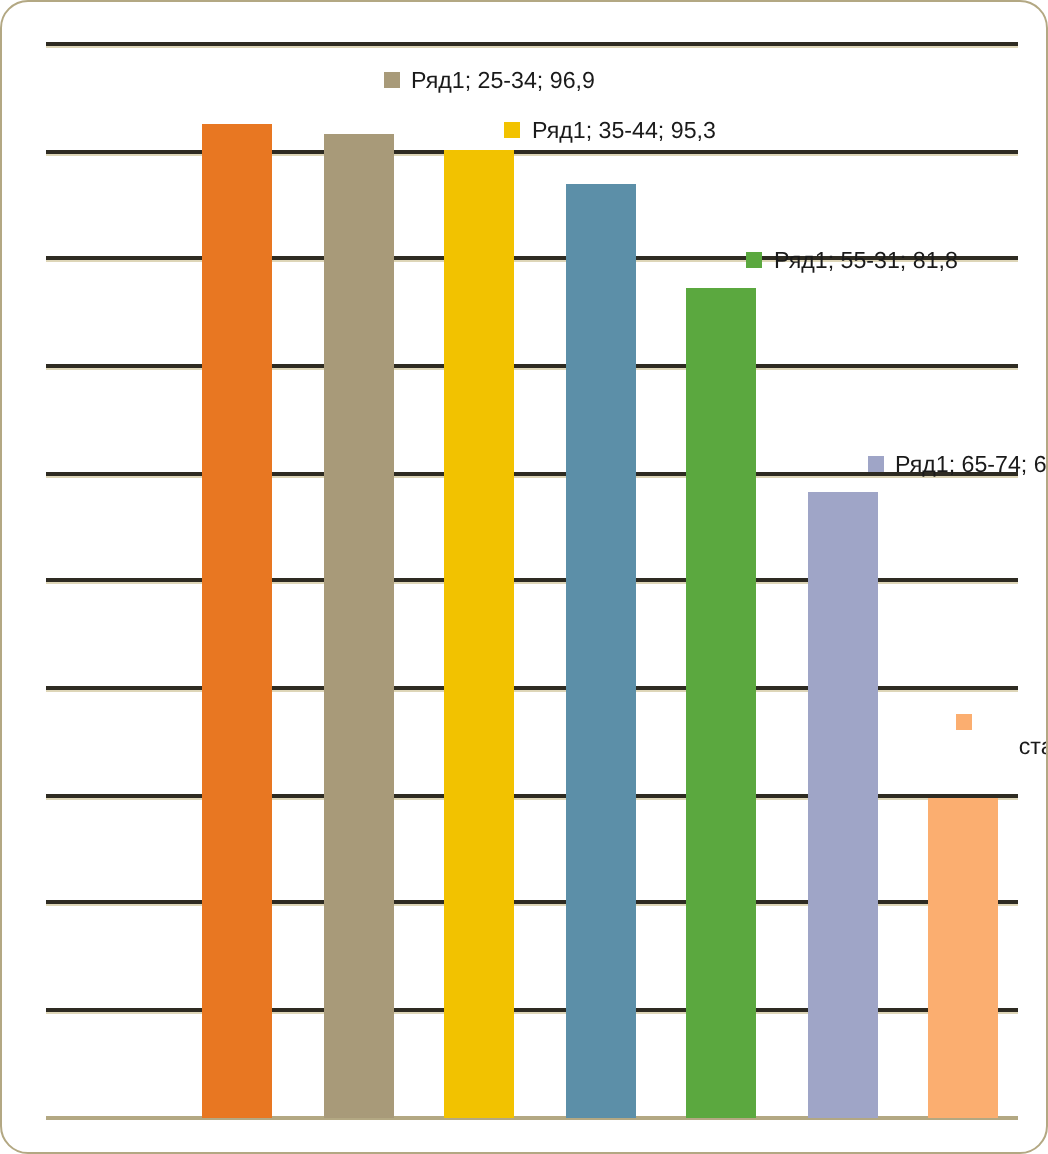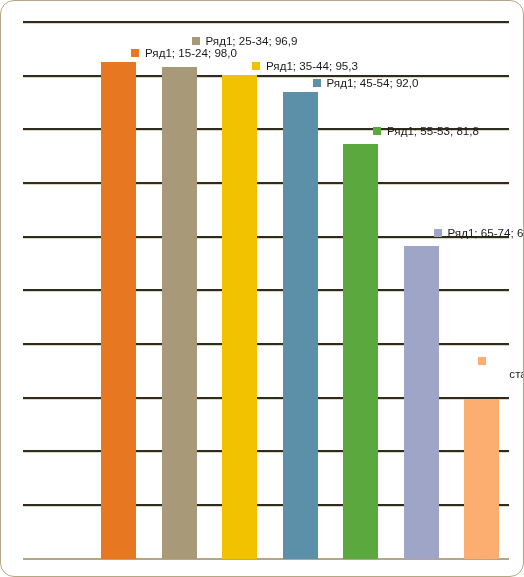--- a/index.html
+++ b/index.html
@@ -89,27 +89,25 @@
       <div class="gridline" style="top: 107px;"></div>
       <div class="gridline" style="top: 161px;"></div>
       <div class="gridline" style="top: 215px;"></div>
       <div class="gridline" style="top: 268px;"></div>
       <div class="gridline" style="top: 322px;"></div>
       <div class="gridline" style="top: 376px;"></div>
       <div class="gridline" style="top: 429px;"></div>
       <div class="gridline" style="top: 483px;"></div>
       <div class="axis-baseline" style="top: 537px;"></div>
       <div class="bar" title="Ряд1; 15-24; 98,0" style="left: 78px; width: 35px; height: 497.396px; background: rgb(232, 119, 34);"></div>
-      <div class="label" style="left: 108px; top: 24.6038px;"><span class="label-marker" style="background: rgb(232, 119, 34);"></span><span class="label-text">Ряд1; 15-24; 98,0</span></div>
       <div class="bar" title="Ряд1; 25-34; 96,9" style="left: 138.5px; width: 35px; height: 491.813px; background: rgb(168, 154, 121);"></div>
       <div class="label" style="left: 168.5px; top: 13px;"><span class="label-marker" style="background: rgb(168, 154, 121);"></span><span class="label-text">Ряд1; 25-34; 96,9</span></div>
       <div class="bar" title="Ряд1; 35-44; 95,3" style="left: 199px; width: 35px; height: 483.692px; background: rgb(242, 194, 0);"></div>
       <div class="label" style="left: 229px; top: 38.3075px; text-align: right;"><span class="label-marker" style="background: rgb(242, 194, 0);"></span><span class="label-text">Ряд1; 35-44; 95,3</span></div>
       <div class="bar" title="Ряд1; 45-54; 92,0" style="left: 259.5px; width: 35px; height: 466.943px; background: rgb(92, 143, 168);"></div>
-      <div class="label" style="left: 289.5px; top: 55.0566px;"><span class="label-marker" style="background: rgb(92, 143, 168);"></span><span class="label-text">Ряд1; 45-54; 92,0</span></div>
       <div class="bar" title="Ряд1; 55-64; 81,8" style="left: 320px; width: 35px; height: 415.174px; background: rgb(91, 168, 63);"></div>
-      <div class="label" style="left: 350px; top: 102.826px;"><span class="label-marker" style="background: rgb(91, 168, 63);"></span><span class="label-text">Ряд1; 55-53; 81,8</span></div>
+      <div class="label" style="left: 350px; top: 102.826px;"><span class="label-marker" style="background: rgb(91, 168, 63);"></span><span class="label-text">Ряд1; 55-31; 81,8</span></div>
       <div class="bar" title="Ряд1; 65-74; 61,7" style="left: 380.5px; width: 35px; height: 313.157px; background: rgb(159, 165, 199);"></div>
       <div class="label" style="left: 410.5px; top: 204.843px;"><span class="label-marker" style="background: rgb(159, 165, 199);"></span><span class="label-text">Ряд1; 65-74; 61,7</span></div>
       <div class="bar" title="Ряд1; 75 и старше; 31,5" style="left: 441px; width: 35px; height: 159.877px; background: rgb(251, 174, 112);"></div>
       <div class="label wrapped" style="left: 469px; top: 332.123px;"><span class="label-marker" style="background: rgb(251, 174, 112);"></span><span class="label-text">Ряд1; 75 и старше; 31,5</span></div>
     </div>
 </div>
 
 </body></html>

